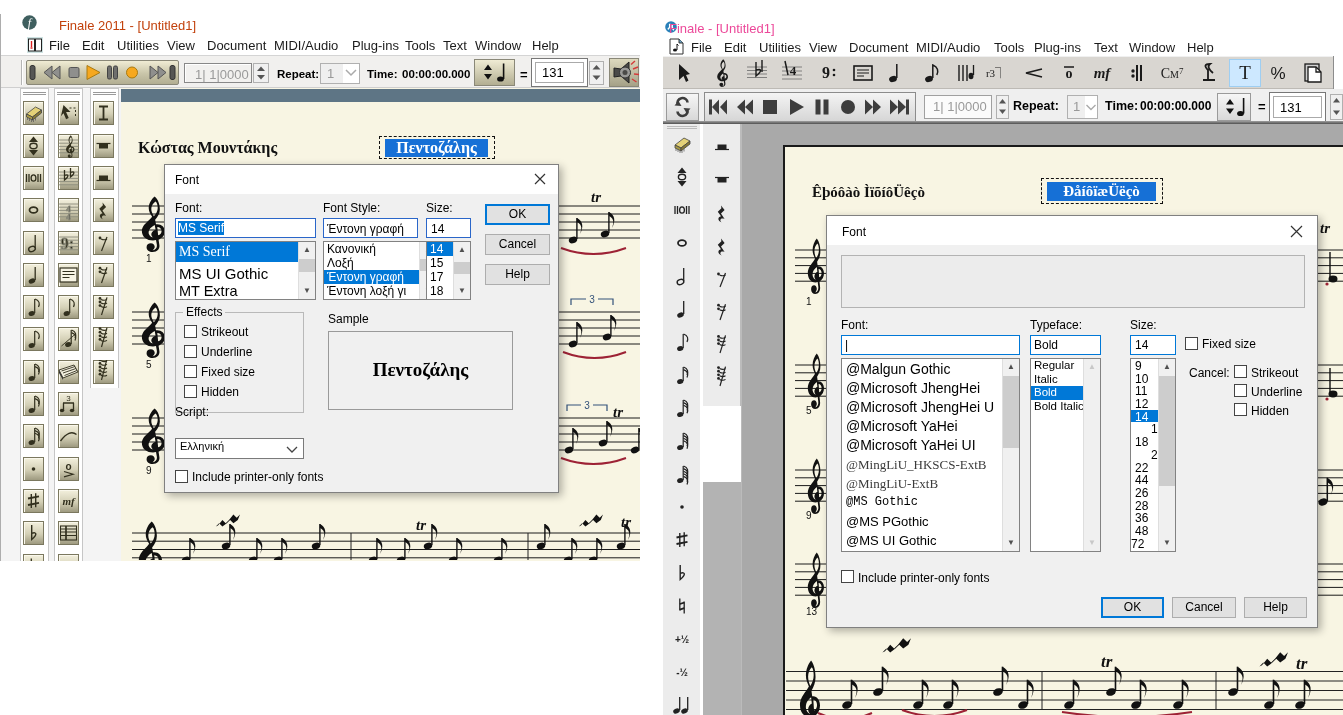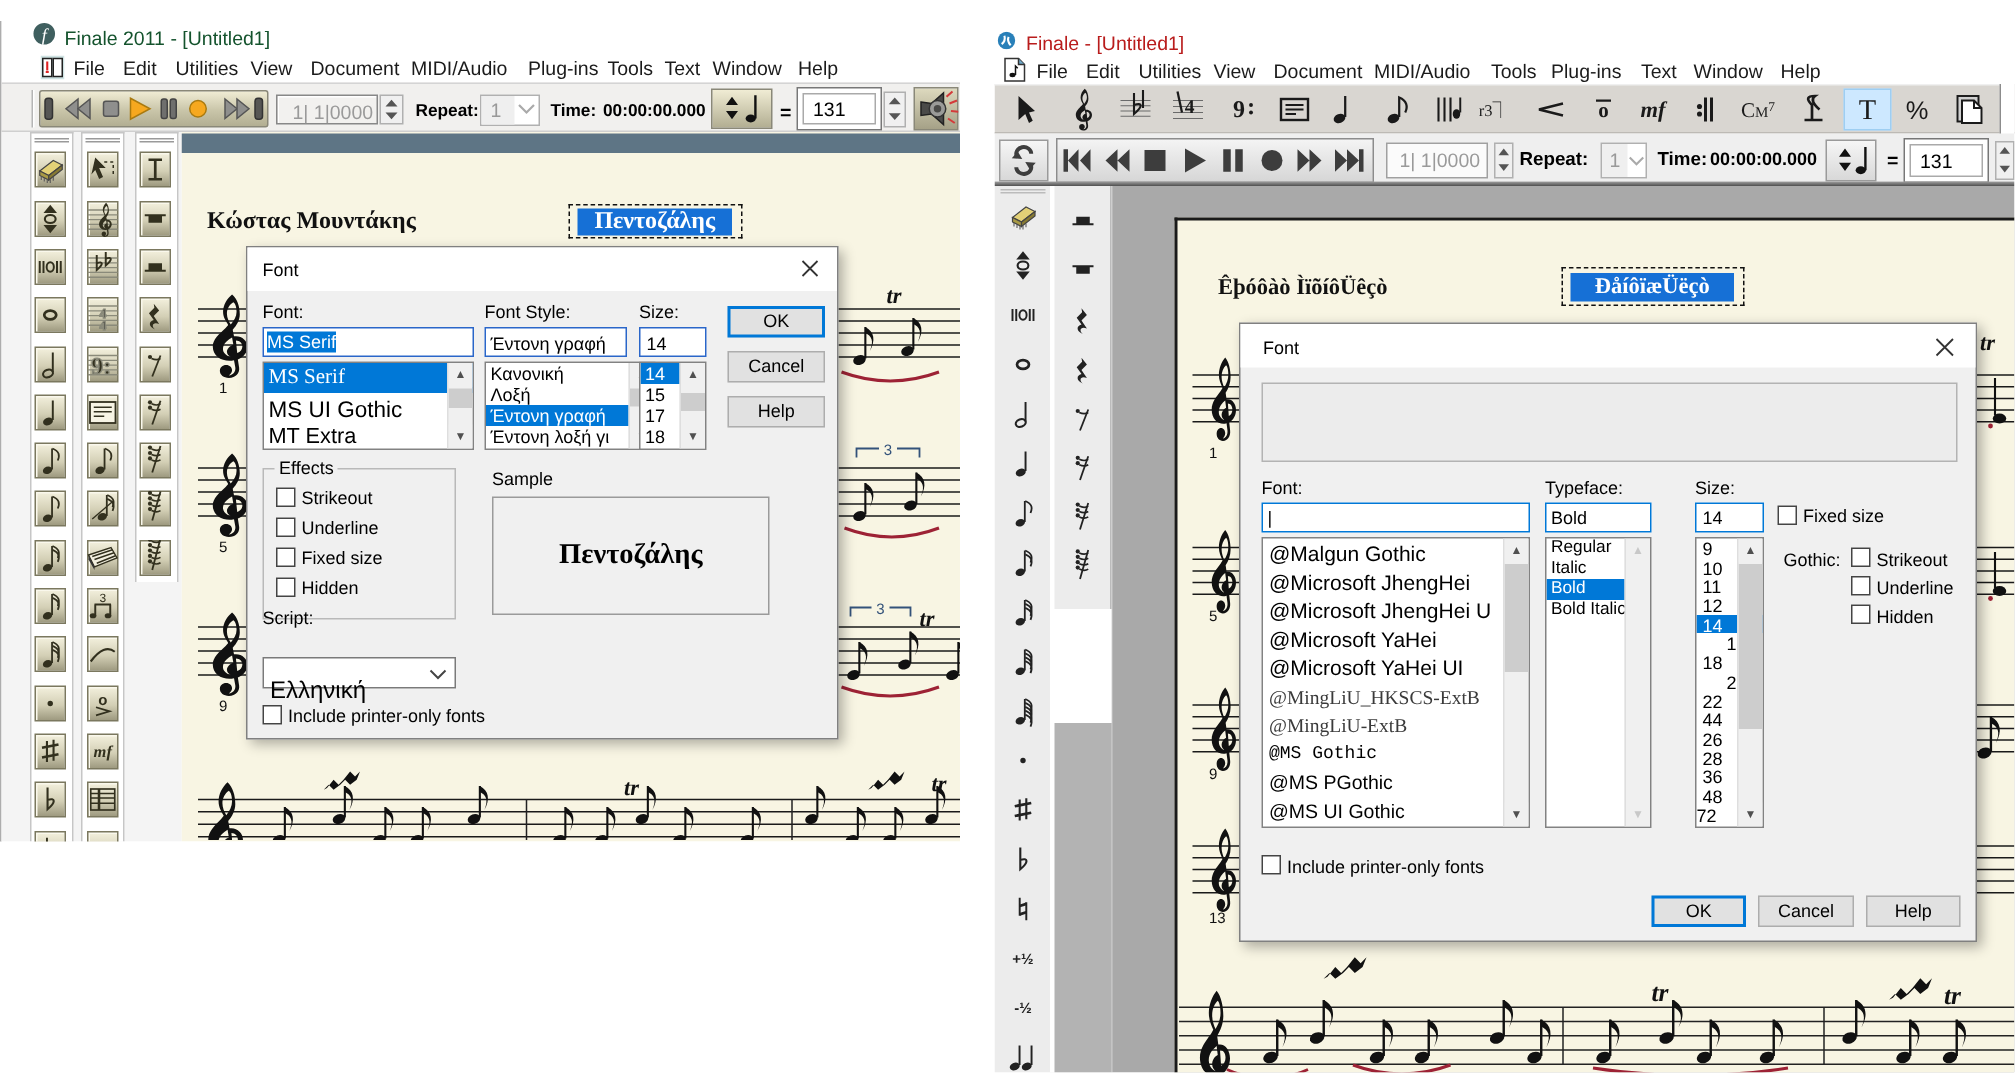--- a/index.html
+++ b/index.html
@@ -22,21 +22,21 @@
 .tb{position:absolute;background:linear-gradient(#f3f0dd,#d3cfb5 55%,#9e9a80);border:1px solid #7b785f;box-shadow:inset 1px 1px 0 #faf8ec}
 </style></head>
 <body>
 
 <div id="lw" class="win" style="left:0px;top:14px;width:640px;height:547px;border-left:1px solid #adadad">
  <div class="abs" style="left:0px;top:0px;width:640px;height:21px;background:#fff">
    <svg class="abs" style="left:21px;top:1px" width="15" height="15">
         <circle cx="7.5" cy="7.5" r="7.2" fill="#3f5f5f"></circle>
         <text x="7.5" y="12" font-size="12" font-style="italic" font-family="Liberation Serif" fill="#fff" text-anchor="middle">f</text>
       </svg>
-   <span class="abs" style="left:42px;top:4px;font-size:13px;color:#14532d;white-space:nowrap">Finale 2011 - [Untitled1]</span>
+   <span class="abs" style="left:58px;top:4px;font-size:13px;color:#c2410c;white-space:nowrap">Finale 2011 - [Untitled1]</span>
  </div>
  <div class="abs menu" style="left:0px;top:21px;width:640px;height:20px;background:#fff">
    <svg class="abs" style="left:26px;top:2px" width="16" height="16">
         <rect x="0" y="0" width="16" height="16" fill="#cfe3e3"></rect>
         <rect x="1.5" y="2" width="6" height="12" fill="#fff" stroke="#222" stroke-width="1"></rect>
         <rect x="8.5" y="2" width="6" height="12" fill="#fff" stroke="#222" stroke-width="1"></rect>
         <path d="M4.5 4 L4.5 10 M3.5 11 l2 0" stroke="#d22" stroke-width="1.4" fill="none"></path>
       </svg>
    <span style="left:48px;top:3px">File</span>
       <span style="left:81px;top:3px">Edit</span>
@@ -583,36 +583,36 @@
   <div class="cb" style="left:19px;top:200px"></div>
     <span class="lbl" style="left:36px;top:200px">Fixed size</span>
   <div class="cb" style="left:19px;top:220px"></div>
     <span class="lbl" style="left:36px;top:220px">Hidden</span>
   <span class="lbl" style="left:163px;top:147px">Sample</span>
   <div class="abs" style="left:163px;top:166px;width:185px;height:79px;border:1px solid #9a9a9a;background:#f0f0f0">
     <div class="serifb" style="position:absolute;left:0;right:0;top:27px;text-align:center;font-size:19px">Πεντοζάλης</div>
   </div>
   <span class="lbl" style="left:10px;top:240px">Script:</span>
   <div class="inp" style="left:10px;top:273px;width:129px;height:21px">
-      <span style="position:absolute;left:4px;top:13px;font-size:16px">Ελληνική</span>
+      <span style="position:absolute;left:4px;top:1px;font-size:11px">Ελληνική</span>
     <svg class="abs" style="right:5px;top:7px" width="12" height="8">
         <path d="M1 1 l5 5 l5 -5" stroke="#444" stroke-width="1.3" fill="none"></path>
       </svg>
   </div>
   <div class="cb" style="left:10px;top:305px"></div>
     <span class="lbl" style="left:27px;top:305px">Include printer-only fonts</span>
 </div>
 
 <div id="rw" class="win" style="left:663px;top:14px;width:680px;height:701px">
  <div class="abs" style="left:0px;top:0px;width:680px;height:22px;background:#fff">
    <svg class="abs" style="left:2px;top:7px" width="12" height="12">
         <circle cx="6" cy="6" r="5.8" fill="#2980b9"></circle>
         <path d="M2.8 8.4 Q5.6 6 4.6 2.8 M7.4 3.6 Q6.2 6.4 8.8 9.2" stroke="#fff" stroke-width="1.4" fill="none"></path>
       </svg>
-   <span class="abs" style="left:21px;top:7px;font-size:13px;color:#b91c1c;white-space:nowrap">Finale - [Untitled1]</span>
+   <span class="abs" style="left:6px;top:7px;font-size:13px;color:#ec4899;white-space:nowrap">Finale - [Untitled1]</span>
  </div>
  <div class="abs menu" style="left:0px;top:22px;width:680px;height:20px;background:#fff">
    <svg class="abs" style="left:6px;top:2px" width="15" height="17">
         <path d="M1 1 h9 l4 4 v11 h-13 z" fill="#fff" stroke="#333"></path>
         <path d="M10 1 v4 h4" fill="#6fa8c9" stroke="#333"></path>
         <ellipse cx="6" cy="12" rx="2" ry="1.5" fill="#111"></ellipse>
         <path d="M8 12 V6 l1.5 1.5" stroke="#111" stroke-width="1" fill="none"></path>
       </svg>
    <span style="left:28px;top:4px">File</span>
       <span style="left:61px;top:4px">Edit</span>
@@ -1072,21 +1072,21 @@
       <div style="height:12.7px;padding-left:4px">48</div>
       <div style="height:12.7px;padding-left:0">72</div>
     <div class="sbar">
         <div class="sbtn" style="top:0">▲</div>
         <div class="sthumb" style="top:17px;height:110px"></div>
         <div class="sbtn" style="bottom:0">▼</div>
       </div>
   </div>
   <div class="cb" style="left:358px;top:121px"></div>
     <span class="lbl" style="left:375px;top:121px">Fixed size</span>
-  <span class="lbl" style="left:362px;top:150px">Gothic:</span>
+  <span class="lbl" style="left:362px;top:150px">Cancel:</span>
   <div class="cb" style="left:407px;top:149px"></div>
     <span class="lbl" style="left:424px;top:150px">Strikeout</span>
   <div class="cb" style="left:407px;top:168px"></div>
     <span class="lbl" style="left:424px;top:169px">Underline</span>
   <div class="cb" style="left:407px;top:187px"></div>
     <span class="lbl" style="left:424px;top:188px">Hidden</span>
   <div class="cb" style="left:14px;top:354px"></div>
     <span class="lbl" style="left:31px;top:355px">Include printer-only fonts</span>
   <div class="btn" style="left:274px;top:381px;width:63px;height:21px;line-height:17px;border:2px solid #0078d7">OK</div>
   <div class="btn" style="left:345px;top:381px;width:64px;height:21px;line-height:19px">Cancel</div>

